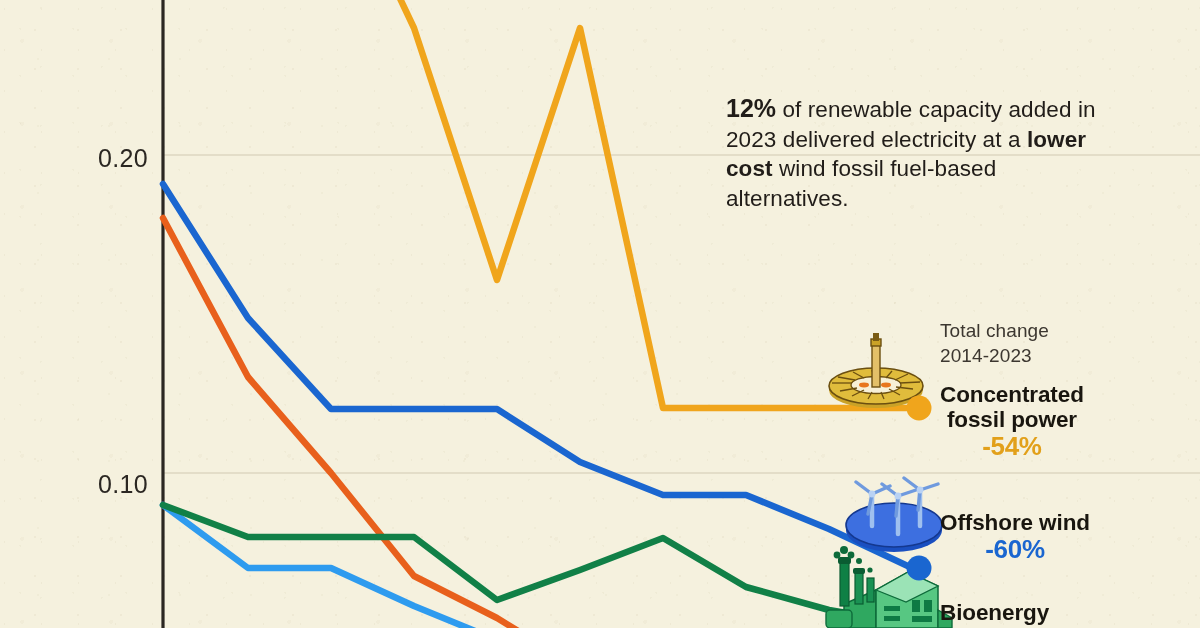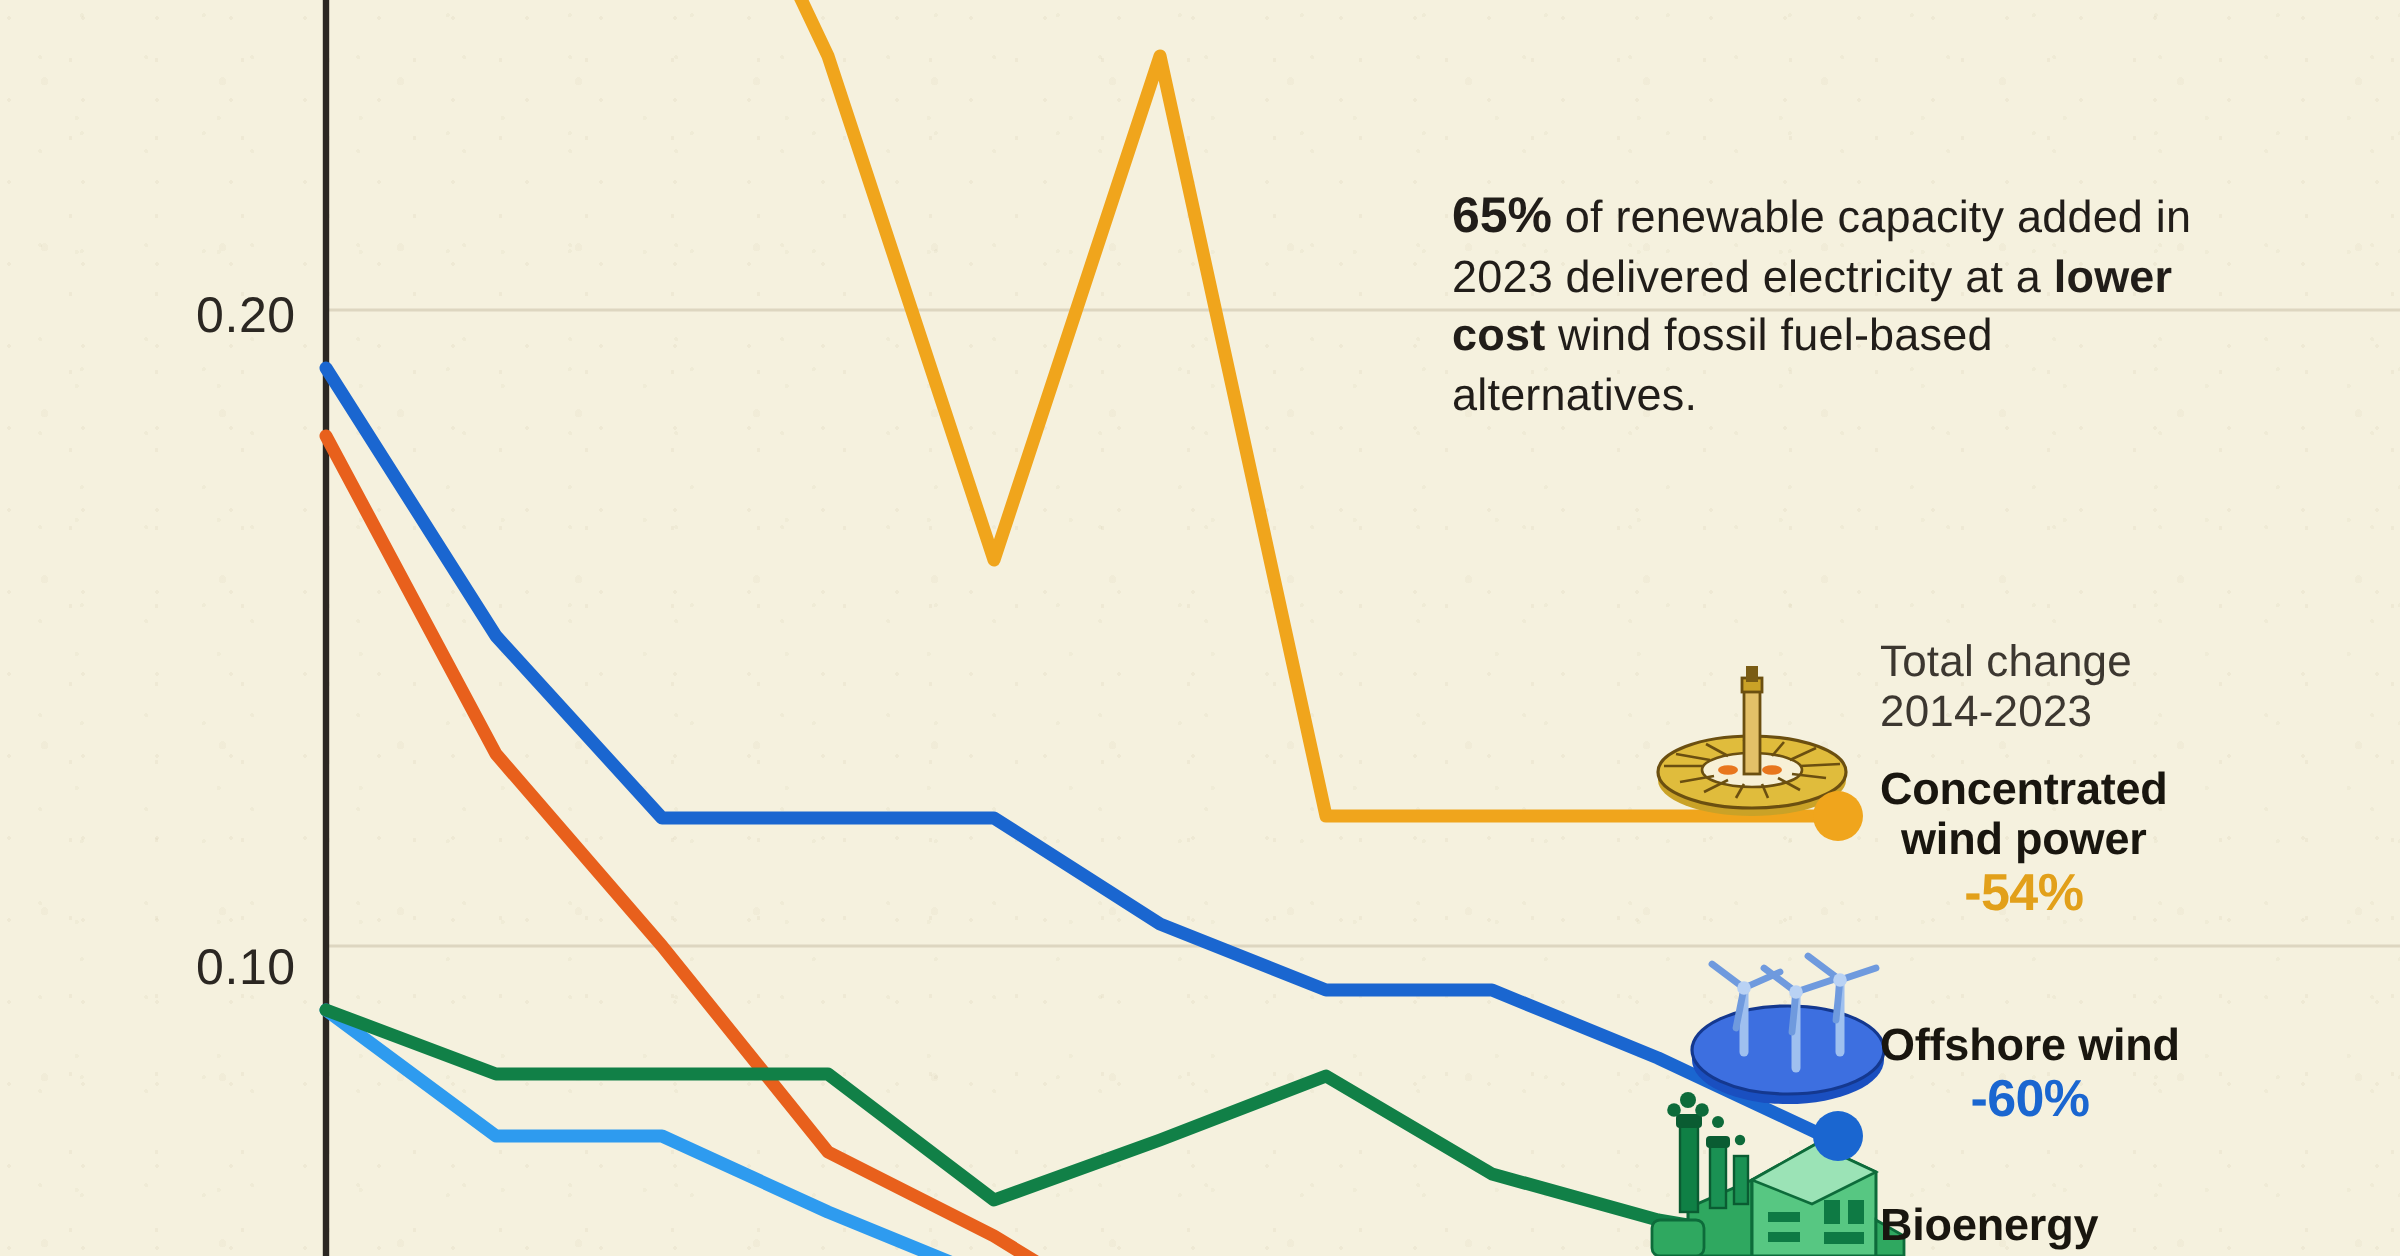--- a/index.html
+++ b/index.html
@@ -49,21 +49,21 @@
     line-height: 29.5px;
     color: #211d19;
     letter-spacing: .1px;
   }
   #callout b { font-weight: bold; }
   #callout .big { font-size: 25px; font-weight: bold; letter-spacing: 0; }
 
   
   #legend { position: absolute; left: 940px; top: 318px; width: 260px; }
   .legend-head {
-    font-size: 22px; color: #3c3730; line-height: 25px; letter-spacing: .1px;
+    font-size: 19px; color: #3c3730; line-height: 25px; letter-spacing: .1px;
   }
   .legend-entry { margin-top: 4px; text-align: center; }
   .legend-name {
     font-size: 22.5px; font-weight: bold; color: #19160f;
     line-height: 25px; letter-spacing: -.1px;
   }
   .legend-delta {
     font-size: 26px; font-weight: bold; line-height: 29px; letter-spacing: -.3px;
   }
   #legend-csp { position: absolute; left: 940px; top: 378px; }
@@ -167,30 +167,30 @@
       <path d="M116 62 L130 70 L130 80 L116 80 Z" fill="#2fa860" stroke="#0d6b3a" stroke-width="1.4"></path>
     </g>
 
     <circle cx="919" cy="408" r="12.5" fill="#f0a51c"></circle>
     <circle cx="919" cy="568" r="12.5" fill="#1a66d0"></circle>
   </svg>
 
   <div class="axis-tick-label" style="left:98px; top:144px;">0.20</div>
   <div class="axis-tick-label" style="left:98px; top:458px;margin-top:12px;">0.10</div>
 
-  <div id="callout"><span class="big">65%</span><span> of renewable capacity added in 2023 delivered electricity at a </span><b>lower cost</b><span> wind fossil fuel-based alternatives.</span></div>
+  <div id="callout"><span class="big">12%</span><span> of renewable capacity added in 2023 delivered electricity at a </span><b>lower cost</b><span> wind fossil fuel-based alternatives.</span></div>
 
   <div id="legend">
     <div class="legend-head">Total change</div>
     <div class="legend-head yrs">2014-2023</div>
   </div>
 
   <div id="legend-csp" class="legend-entry">
     <div class="legend-name">Concentrated</div>
-    <div class="legend-name">wind power</div>
+    <div class="legend-name">fossil power</div>
     <div class="legend-delta" style="color:#e2a01a;">-54%</div>
   </div>
 
   <div id="legend-wind" class="legend-entry">
     <div class="legend-name">Offshore wind</div>
     <div class="legend-delta" style="color:#1a66d0;">-60%</div>
   </div>
 
   <div id="legend-bio" class="legend-entry">
     <div class="legend-name">Bioenergy</div>

